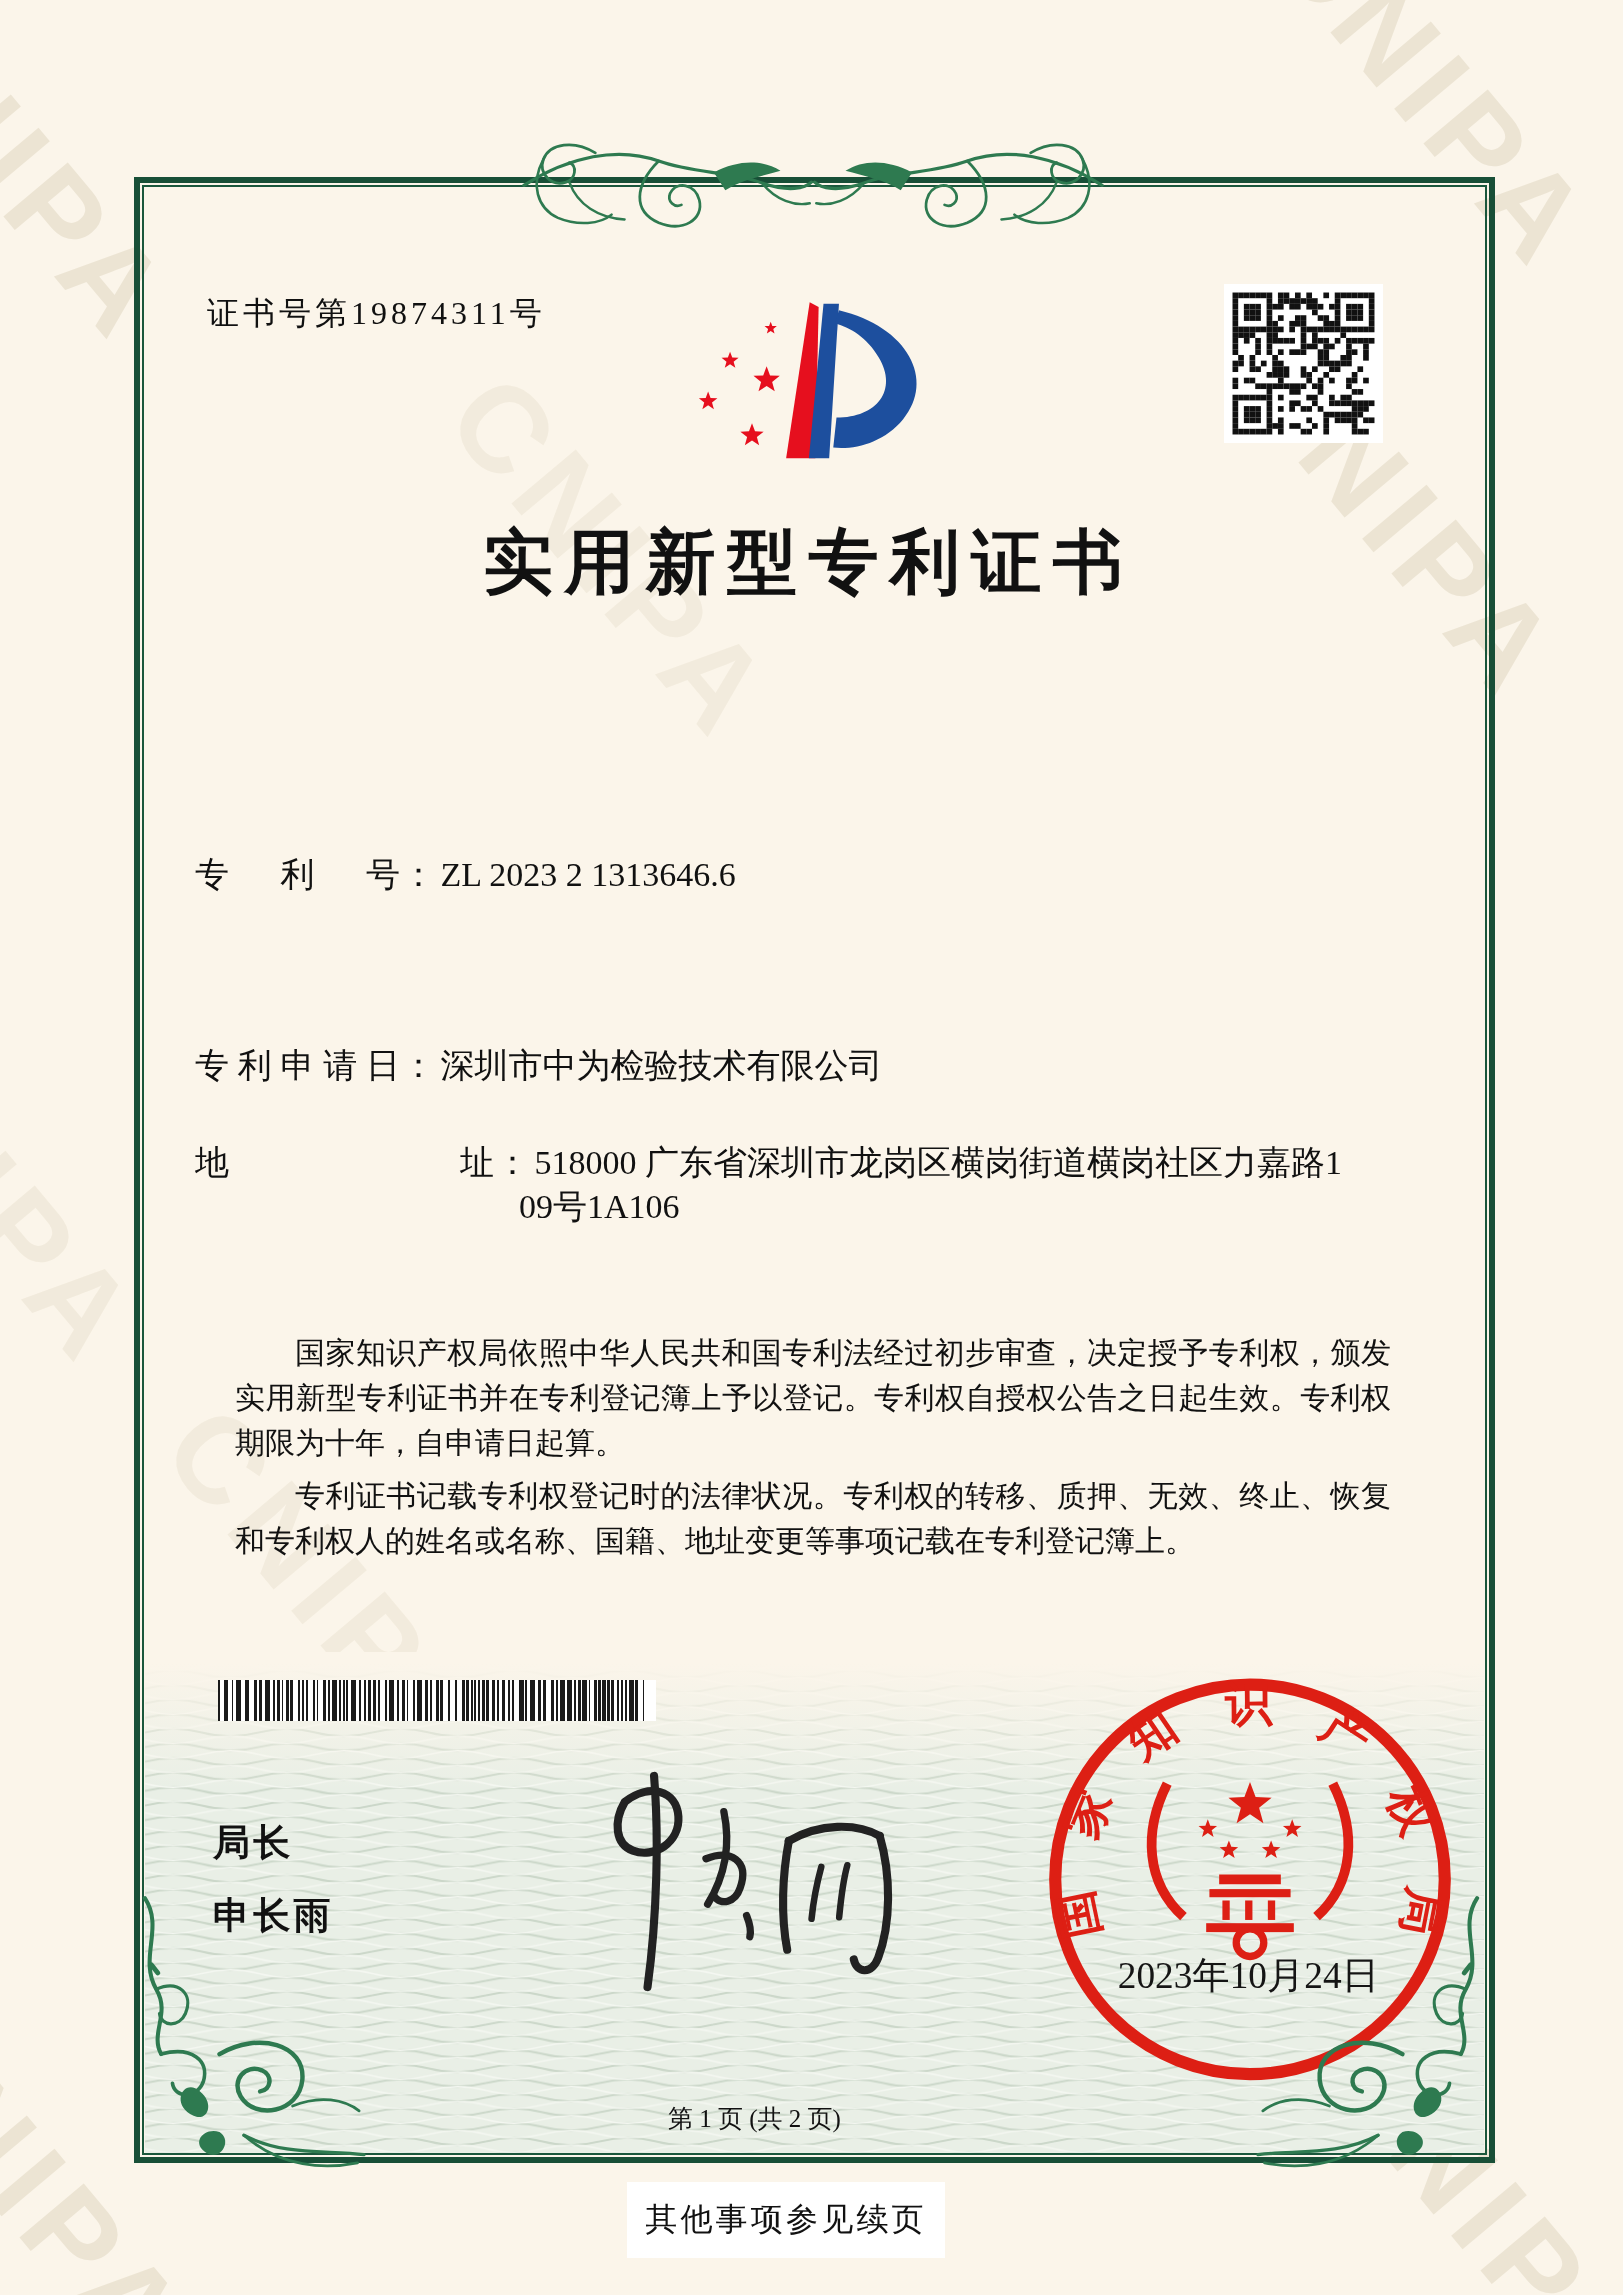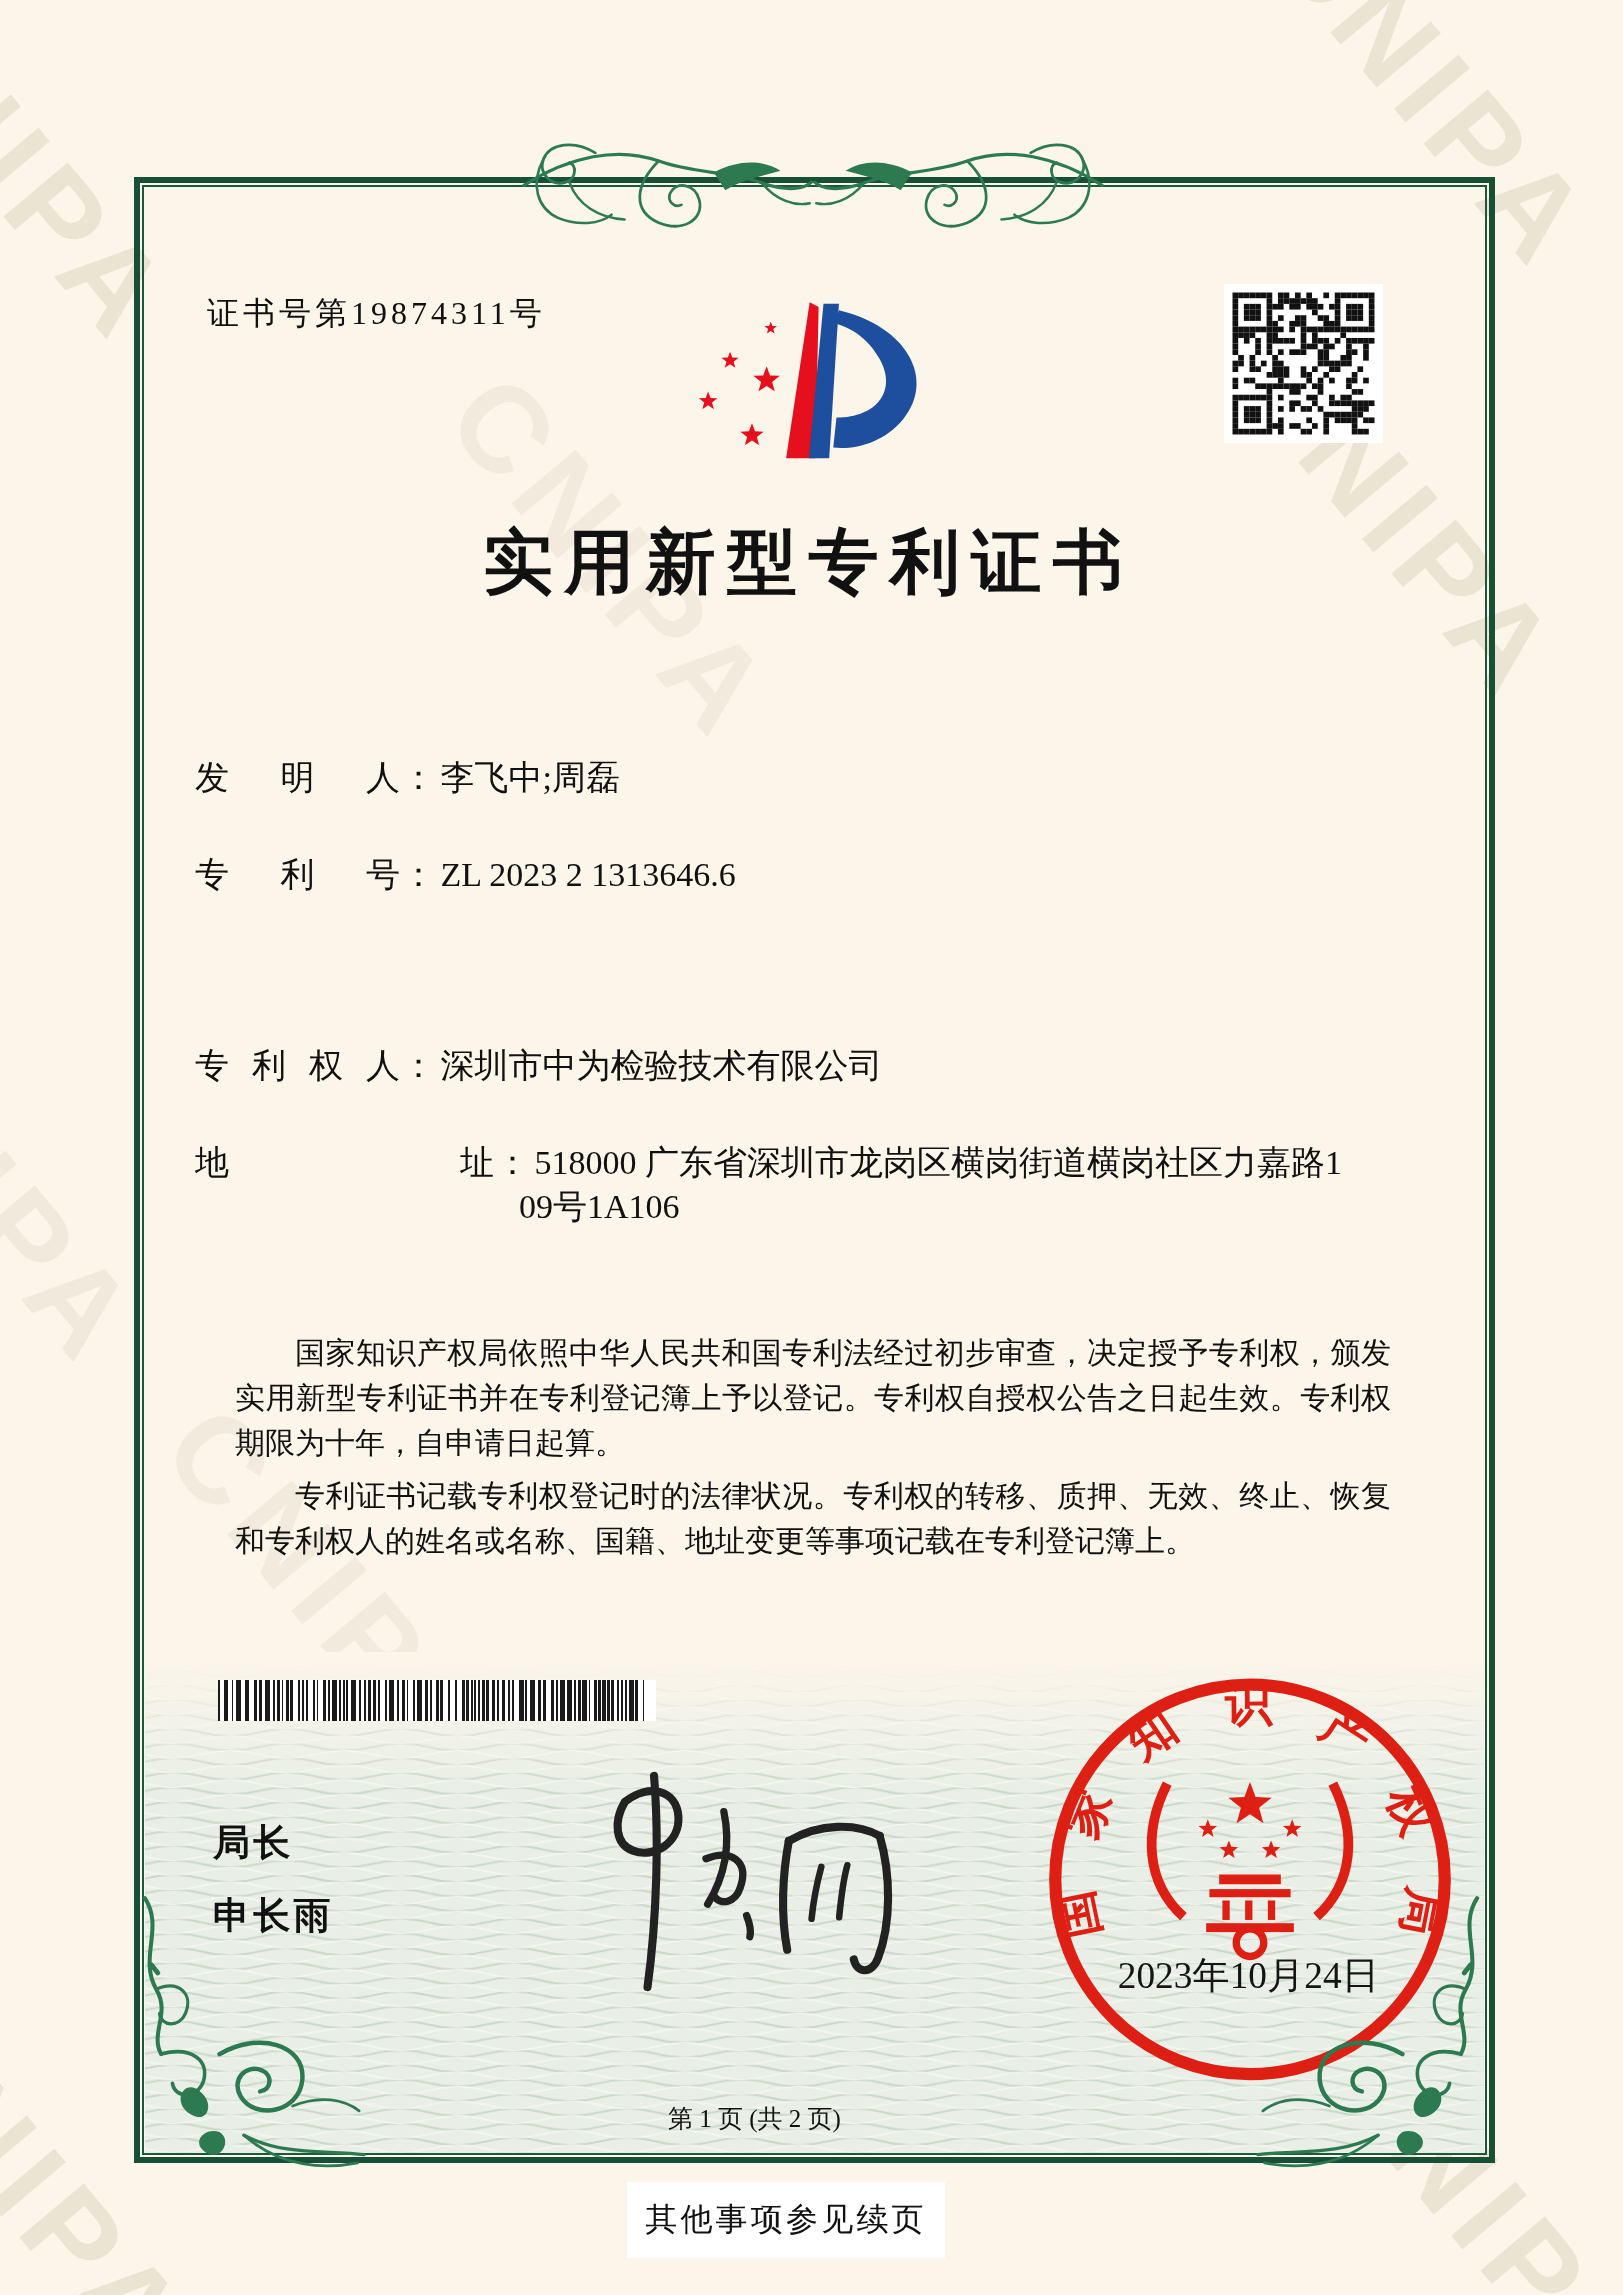--- a/index.html
+++ b/index.html
@@ -445,28 +445,25 @@
         <rect x="101.5" y="178.5" width="7" height="7" fill="#111"></rect>
         <rect x="122.5" y="178.5" width="7" height="7" fill="#111"></rect>
         <rect x="157.5" y="178.5" width="7" height="7" fill="#111"></rect>
         <rect x="164.5" y="178.5" width="7" height="7" fill="#111"></rect>
         <rect x="171.5" y="178.5" width="7" height="7" fill="#111"></rect>
       </svg>
   </div>
 
   <div class="title">实用新型专利证书</div>
 
-  <div class="row" style="top:755px">
-    <span class="flabel" style="width:205px">发明人</span><span class="colon">：</span><span class="fvalue">李飞中;周磊</span>
-  </div>
   <div class="row" style="top:852px">
     <span class="flabel" style="width:205px">专利号</span><span class="colon">：</span><span class="fvalue">ZL 2023 2 1313646.6</span>
   </div>
   <div class="row" style="top:1043px">
-    <span class="flabel" style="width:205px">专利权人</span><span class="colon">：</span><span class="fvalue">深圳市中为检验技术有限公司</span>
+    <span class="flabel" style="width:205px">专利申请日</span><span class="colon">：</span><span class="fvalue">深圳市中为检验技术有限公司</span>
   </div>
   <div class="row" style="top:1140px">
     <span class="flabel" style="width:299px">地址</span><span class="colon">：</span><span class="fvalue">518000 广东省深圳市龙岗区横岗街道横岗社区力嘉路1</span>
   </div>
   <div class="row" style="top:1184px;left:519px">
     <span class="fvalue">09号1A106</span>
   </div>
 
   <div class="bodytext">
     <p>国家知识产权局依照中华人民共和国专利法经过初步审查，决定授予专利权，颁发实用新型专利证书并在专利登记簿上予以登记。专利权自授权公告之日起生效。专利权期限为十年，自申请日起算。</p>

